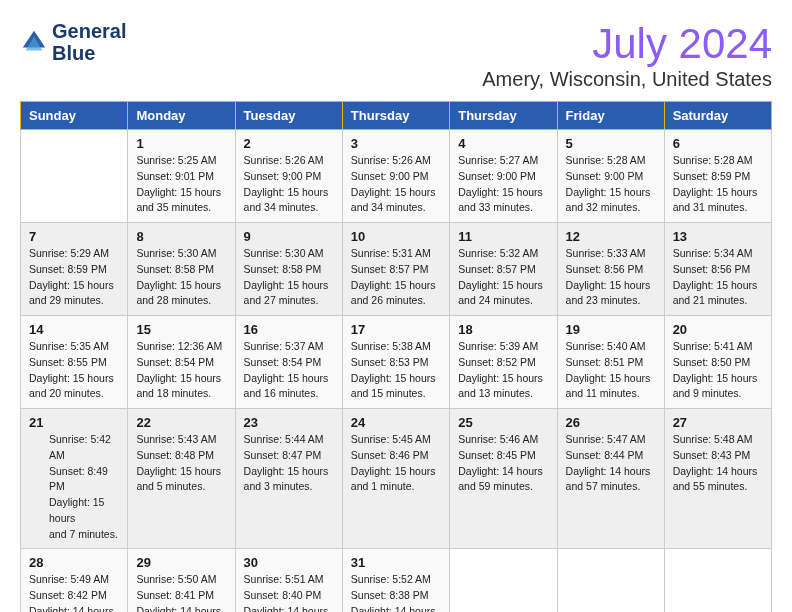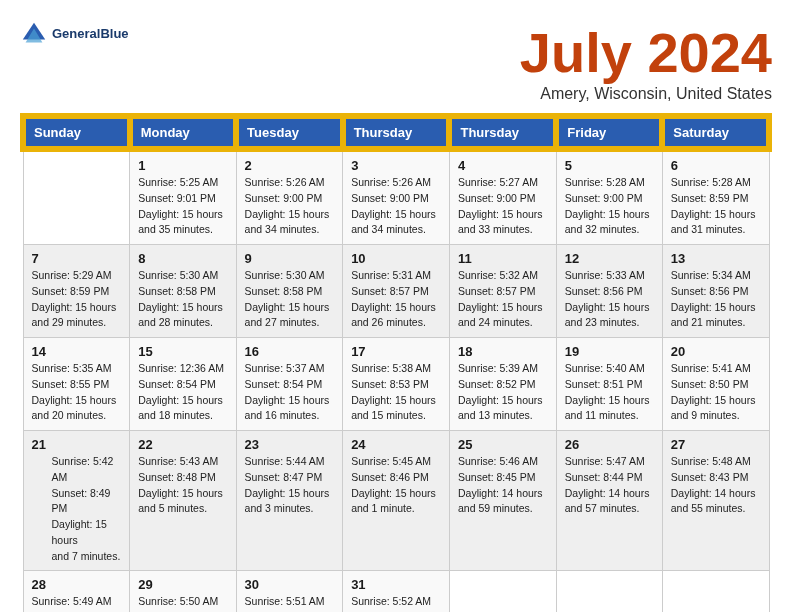--- a/index.html
+++ b/index.html
@@ -15,60 +15,60 @@
       justify-content: space-between;
       align-items: flex-start;
       margin-bottom: 10px;
     }
     .logo {
       display: flex;
       align-items: center;
     }
     .logo-text {
       display: flex;
-      flex-direction: row;
-      font-size: 13px;
+      flex-direction: column;
+      font-size: 20px;
       font-weight: bold;
       color: #1a3a6b;
       line-height: 1.1;
     }
     .logo-icon {
       width: 28px;
       height: 28px;
       margin-right: 4px;
     }
     .logo-wrapper {
       display: flex;
       align-items: center;
     }
     .title-section {
       text-align: right;
     }
     .month-title {
-      font-size: 56px;
-      font-weight: bold;
-      color: #c2410c;
+      font-size: 42px;
+      font-weight: normal;
+      color: #8b5cf6;
     }
     .location-title {
-      font-size: 16px;
+      font-size: 20px;
       color: #333;
     }
     .calendar-table {
       width: 100%;
       border-collapse: collapse;
       font-size: 11px;
     }
     .calendar-table thead tr th {
       background-color: #2a5db0;
       color: #fff;
       text-align: left;
       padding: 6px 8px;
       font-size: 13px;
       font-weight: bold;
-      border: 6px solid #eab308;
+      border: 1px solid #eab308;
     }
     .calendar-table tbody tr td {
       border: 1px solid #ccc;
       vertical-align: top;
       padding: 6px 8px;
       width: 108px;
       min-height: 80px;
       background: #fff;
     }
     .calendar-table tbody tr:nth-child(odd) td {

